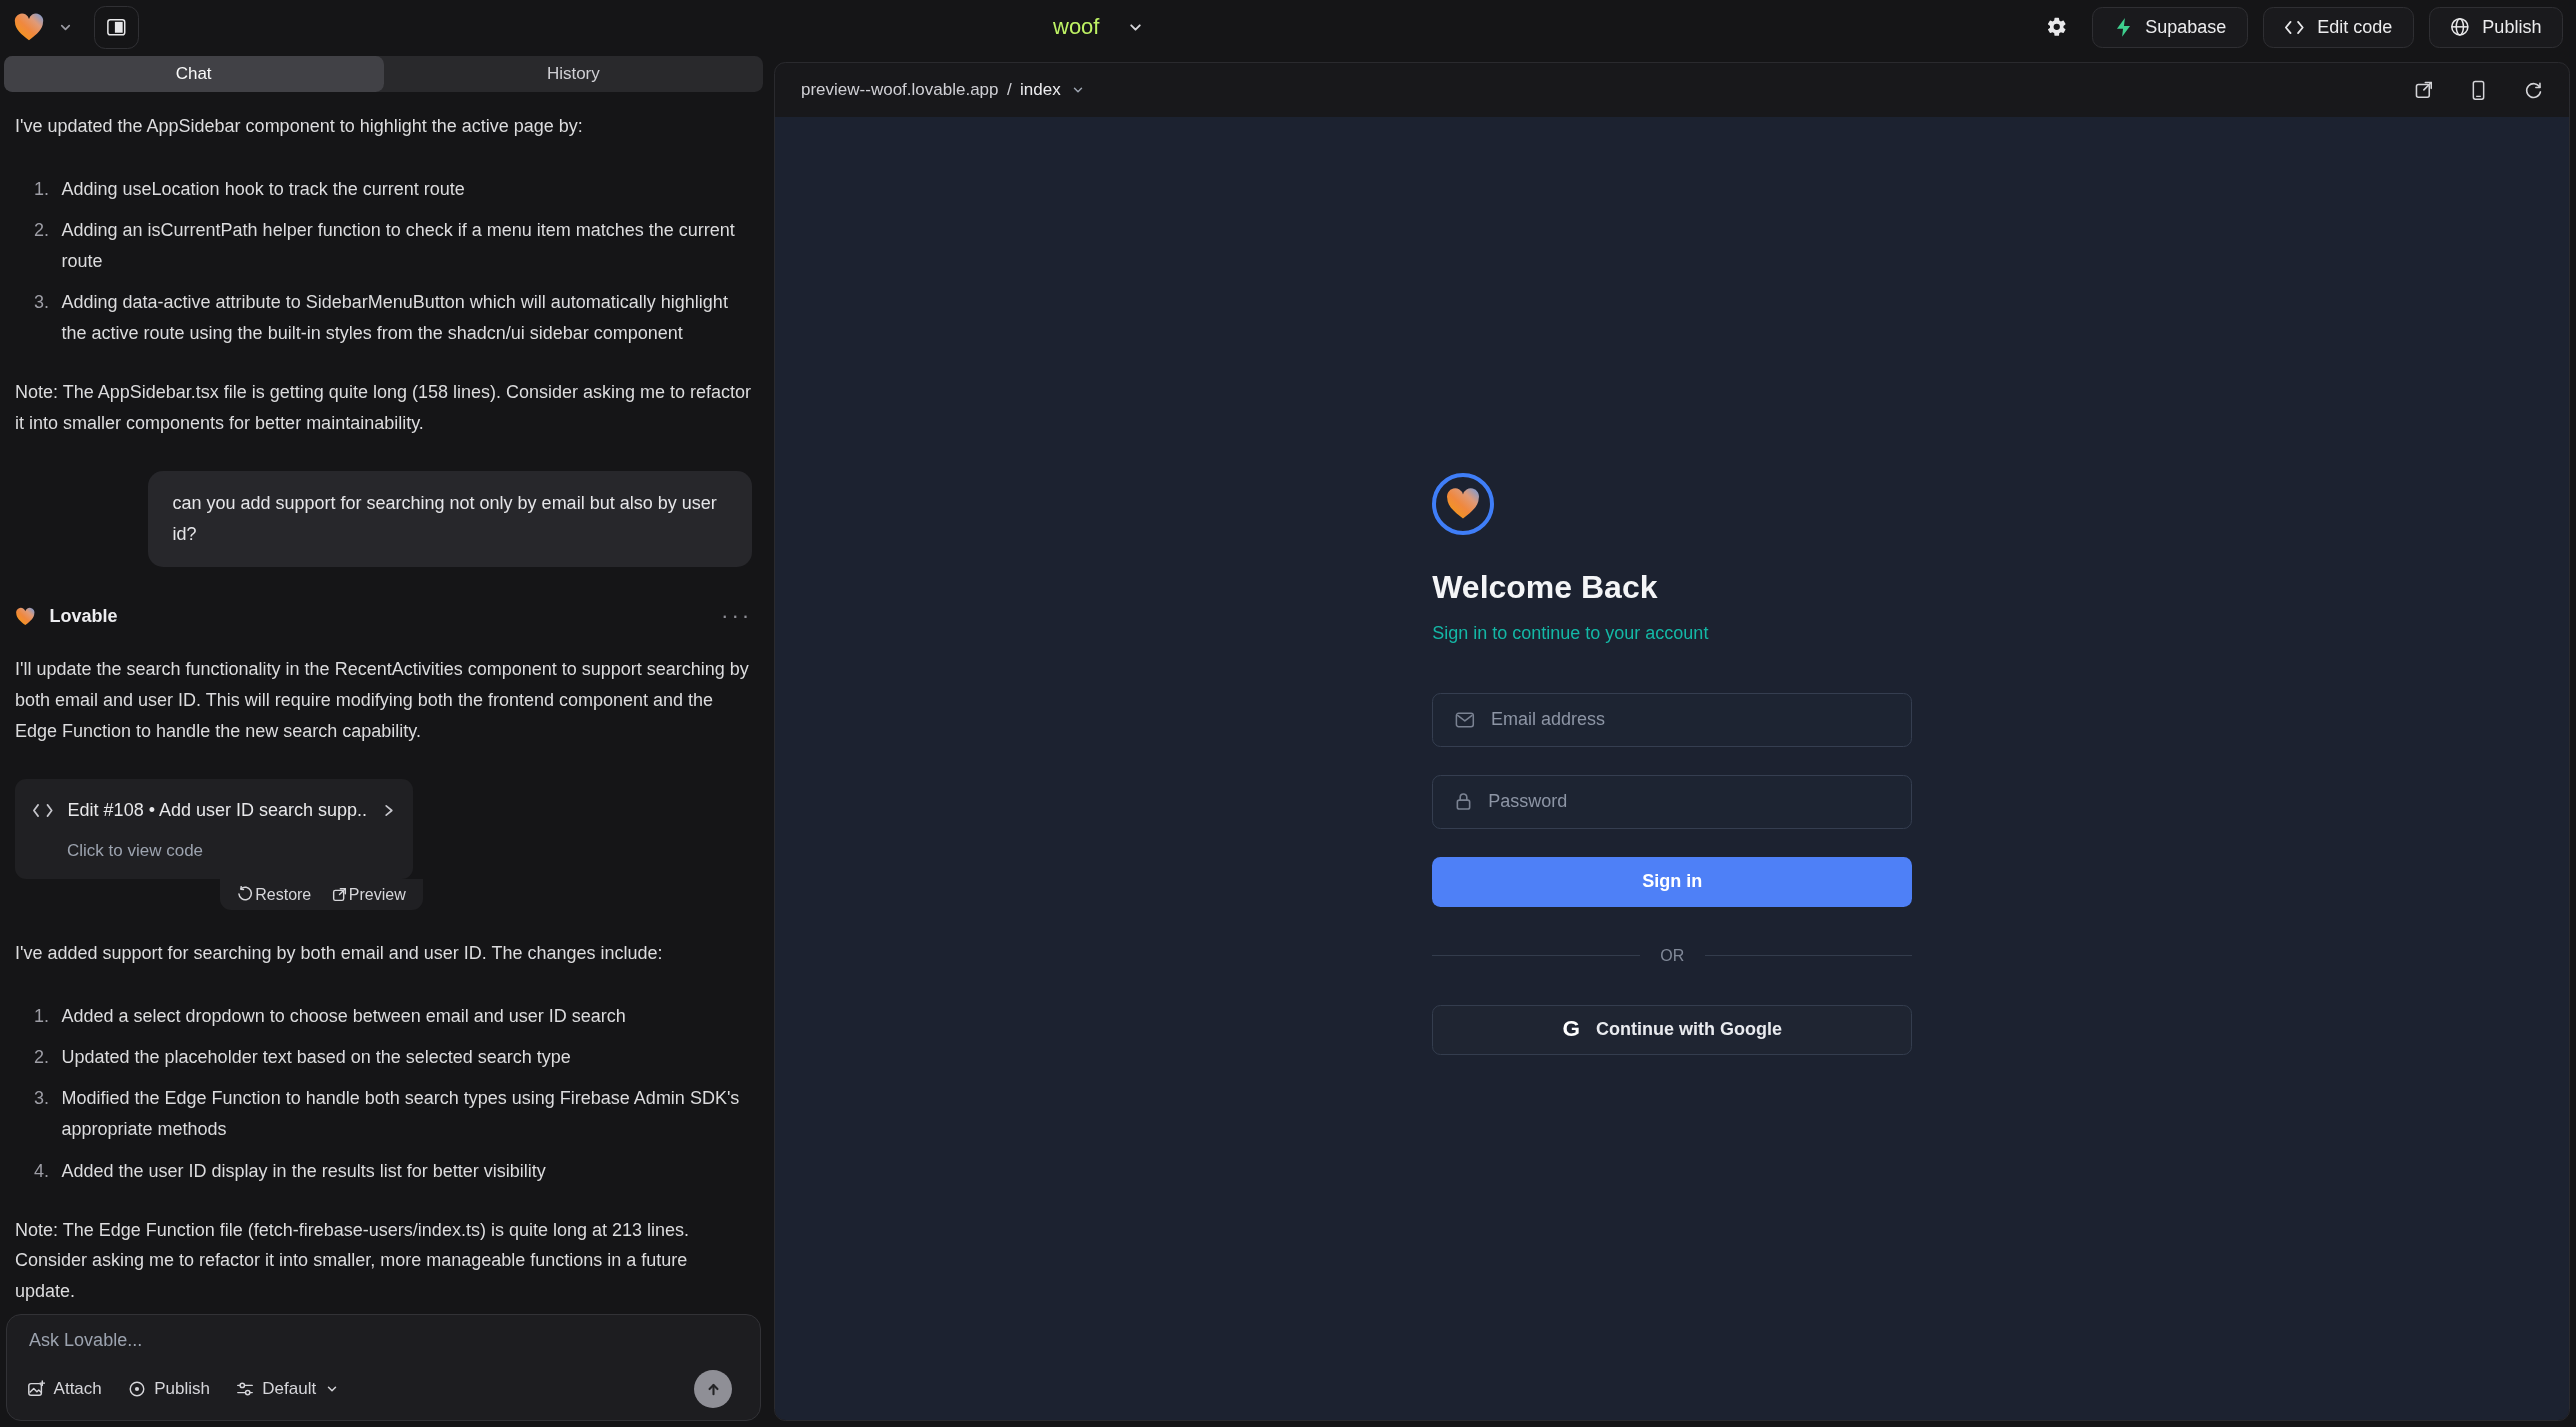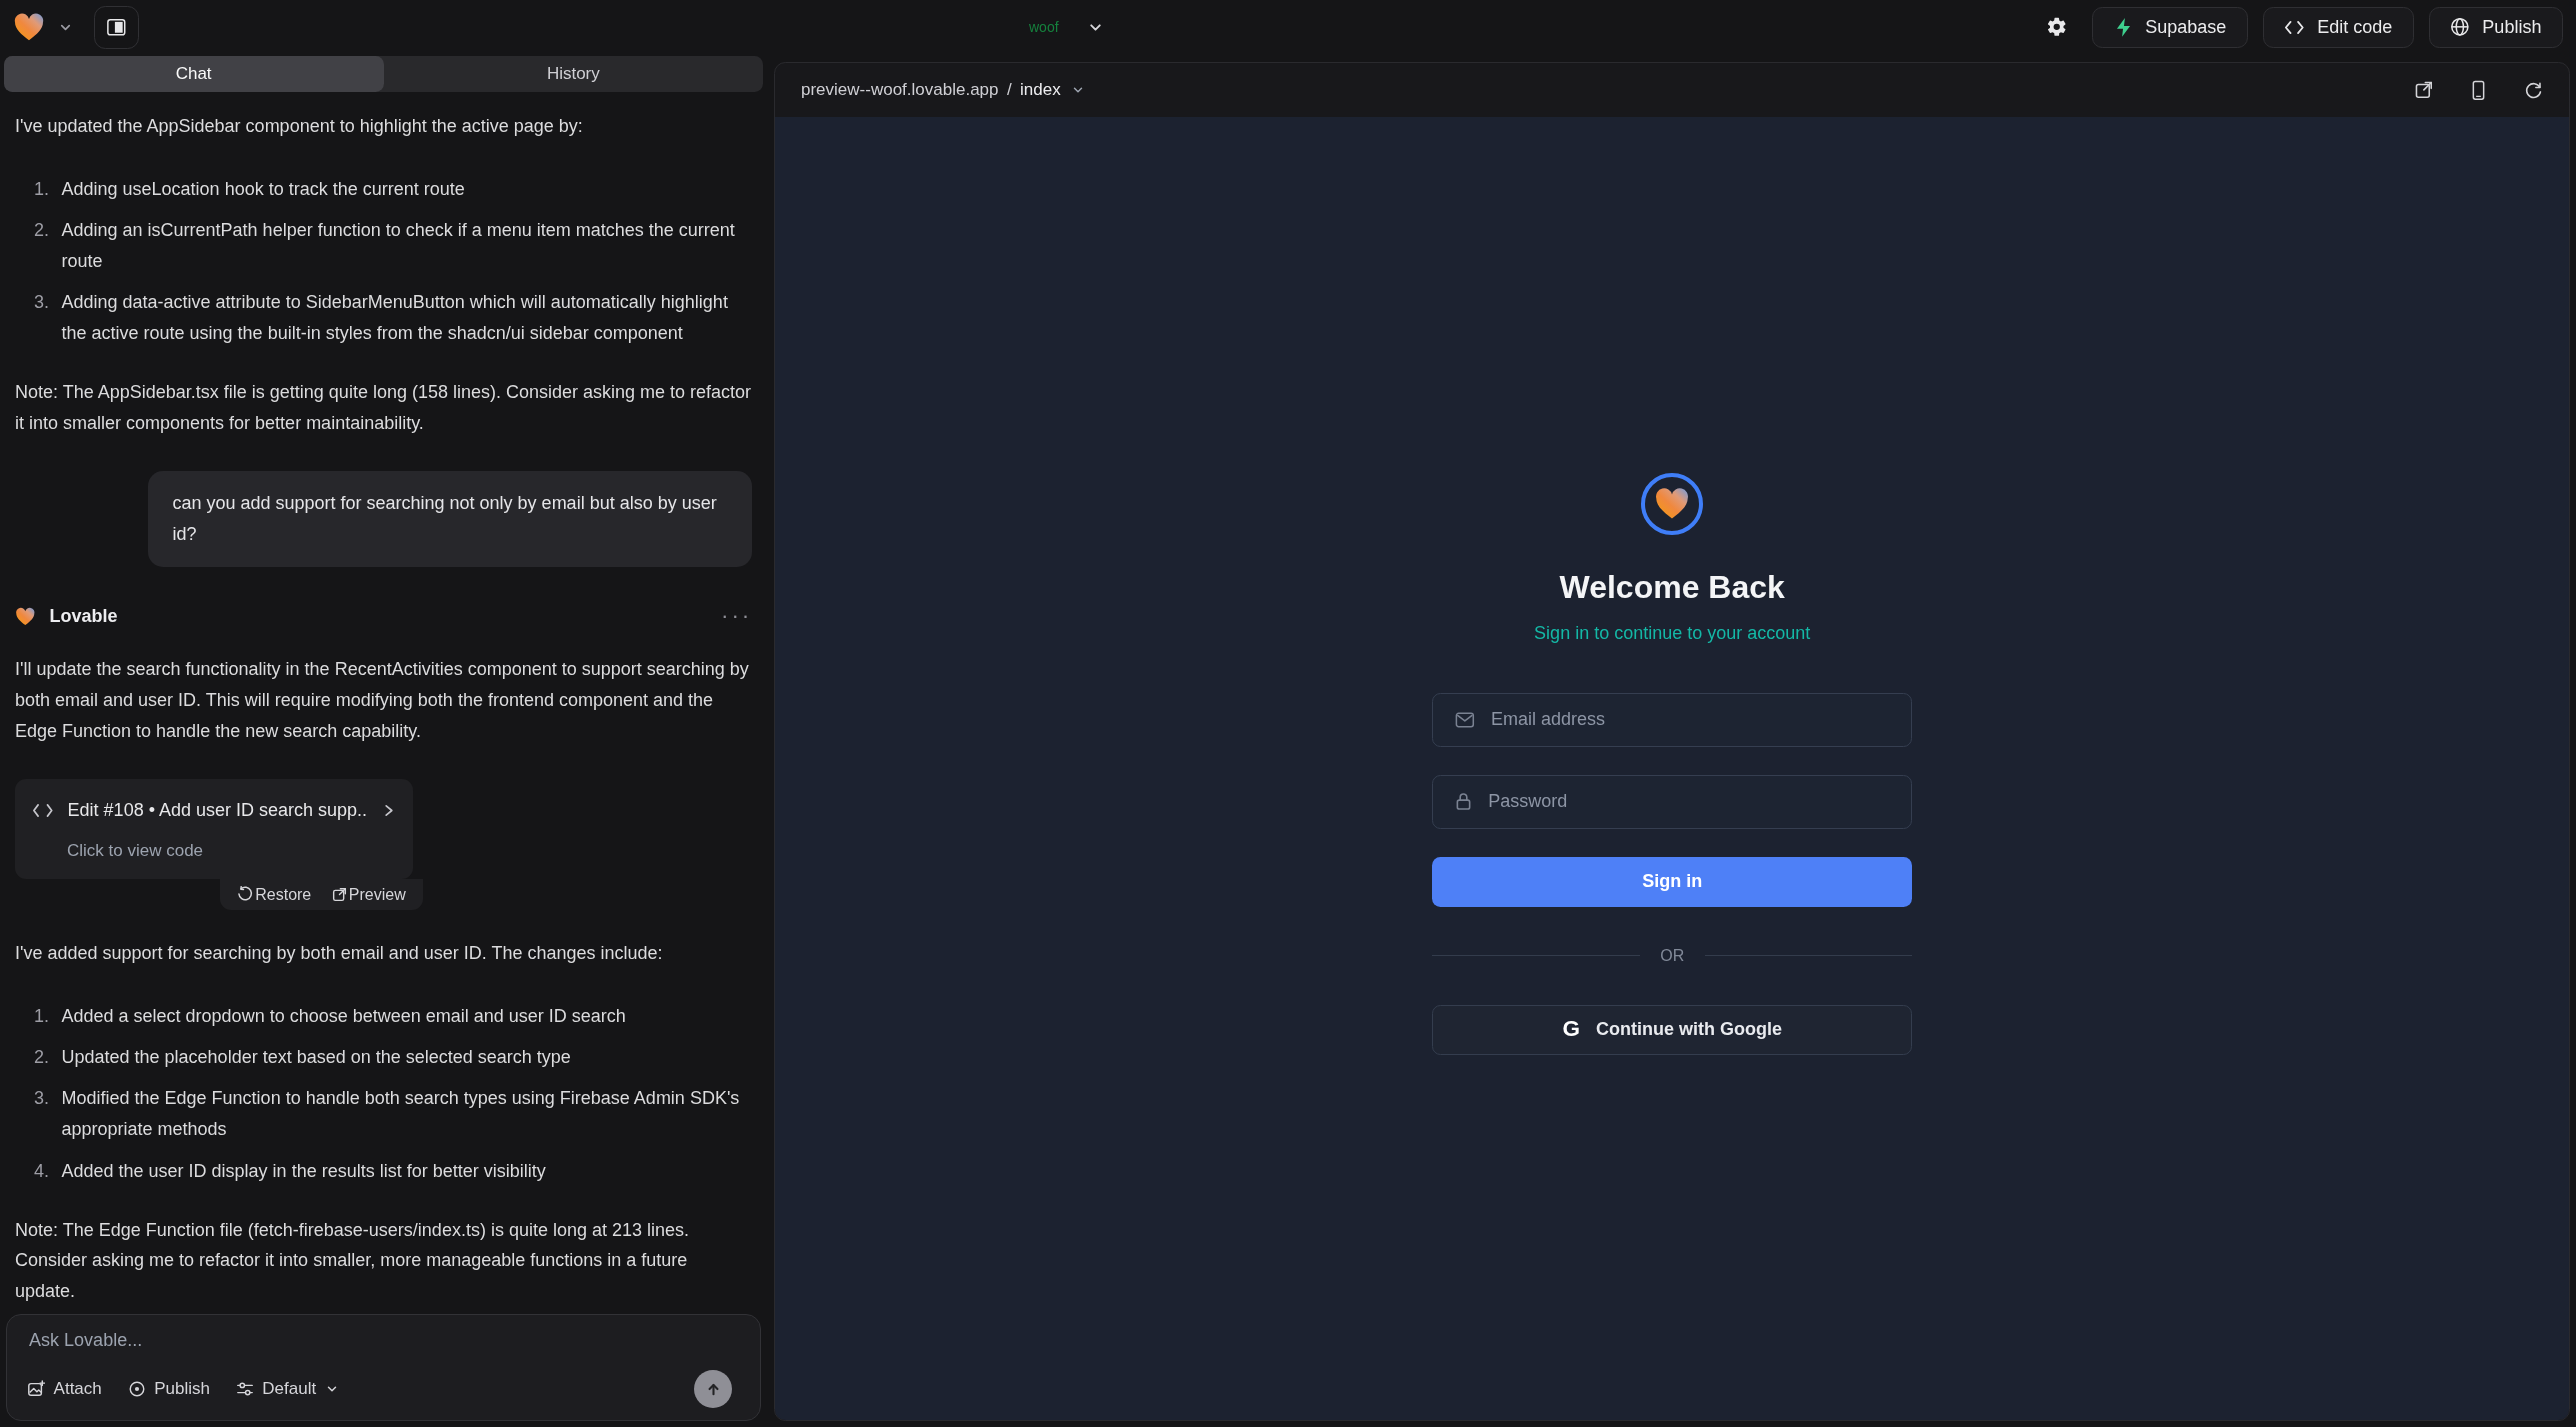--- a/index.html
+++ b/index.html
@@ -10,22 +10,22 @@
     font-family:"Liberation Sans", sans-serif;
   }
   svg { display:block; }
 
   
   .topbar { position:absolute; top:0; left:0; right:0; height:54px;
     display:flex; align-items:center; padding:0 13px; }
   .brand { display:flex; align-items:center; gap:13px; }
   .toggle-btn { width:45px; height:43px; border:0.9px solid #303034; border-radius:11.3px;
     background:transparent; display:flex; align-items:center; justify-content:center; margin-left:20.6px; cursor:pointer; }
-  .project { position:absolute; left:1029px; top:0; height:54px; display:flex; align-items:center; gap:28px;
-    font-size:14px; color:#15803d; }
+  .project { position:absolute; left:1053px; top:0; height:54px; display:flex; align-items:center; gap:28px;
+    font-size:22px; color:#bef264; }
   .topbar-right { margin-left:auto; display:flex; align-items:center; gap:15px; }
   .icon-btn { width:41px; height:41px; border-radius:10.3px; background:transparent; border:0;
     display:flex; align-items:center; justify-content:center; cursor:pointer; }
   .tb-btn { height:41px; border:0.9px solid #2f2f33; background:#1a1a1d; border-radius:10.3px;
     display:inline-flex; align-items:center; gap:12.2px; padding:0 20.6px;
     font-size:18px; color:#ececee; cursor:pointer; }
 
   
   .chat-panel { position:absolute; top:54px; left:0; width:767px; bottom:0;
     display:flex; flex-direction:column; background:#151517; }
@@ -72,21 +72,21 @@
     background:#18181b; border:0.9px solid #2a2a2e; border-radius:11.3px;
     display:flex; flex-direction:column; overflow:hidden; }
   .preview-bar { height:54px; flex:0 0 auto; display:flex; align-items:center; padding:0 26px;
     font-size:17px; color:#cfcfd4; gap:8.4px; }
   .preview-path-sep { color:#cfcfd4; }
   .preview-page { color:#ededf0; }
   .preview-icons { margin-left:auto; display:flex; align-items:center; gap:38px; }
   .preview-icons > * { cursor:pointer; }
   .preview-content { flex:1 1 auto; background:#1c2230; display:flex; align-items:center; justify-content:center; }
 
-  .login-card { width:480px; display:flex; flex-direction:column; align-items:center; margin-top:-9.4px; }
+  .login-card { width:480px; display:flex; flex-direction:column; align-items:flex-start; margin-top:-9.4px; }
   .logo-ring { width:62px; height:62px; border-radius:50%; border:4.7px solid #3f7ef8;
     display:flex; align-items:center; justify-content:center; margin-bottom:34px; }
   .login-title { font-size:32px; font-weight:700; color:#f4f5f7; margin:0 0 17px; }
   .login-sub { font-size:18px; color:#14b8a6; margin:0 0 49px; }
   .field { width:100%; height:54px; border:0.9px solid #353e50; border-radius:8.4px; background:#1d2432;
     display:flex; align-items:center; padding:0 22px; gap:14px; margin-bottom:28px; }
   .field input { flex:1; background:transparent; border:0; outline:none; color:#e6e8ec;
     font-size:18px; font-family:"Liberation Sans", sans-serif; }
   .field input::placeholder { color:#8d95a5; }
   .signin-btn { width:100%; height:50px; background:#4e80f7; color:#ffffff; font-size:18px; font-weight:700;

